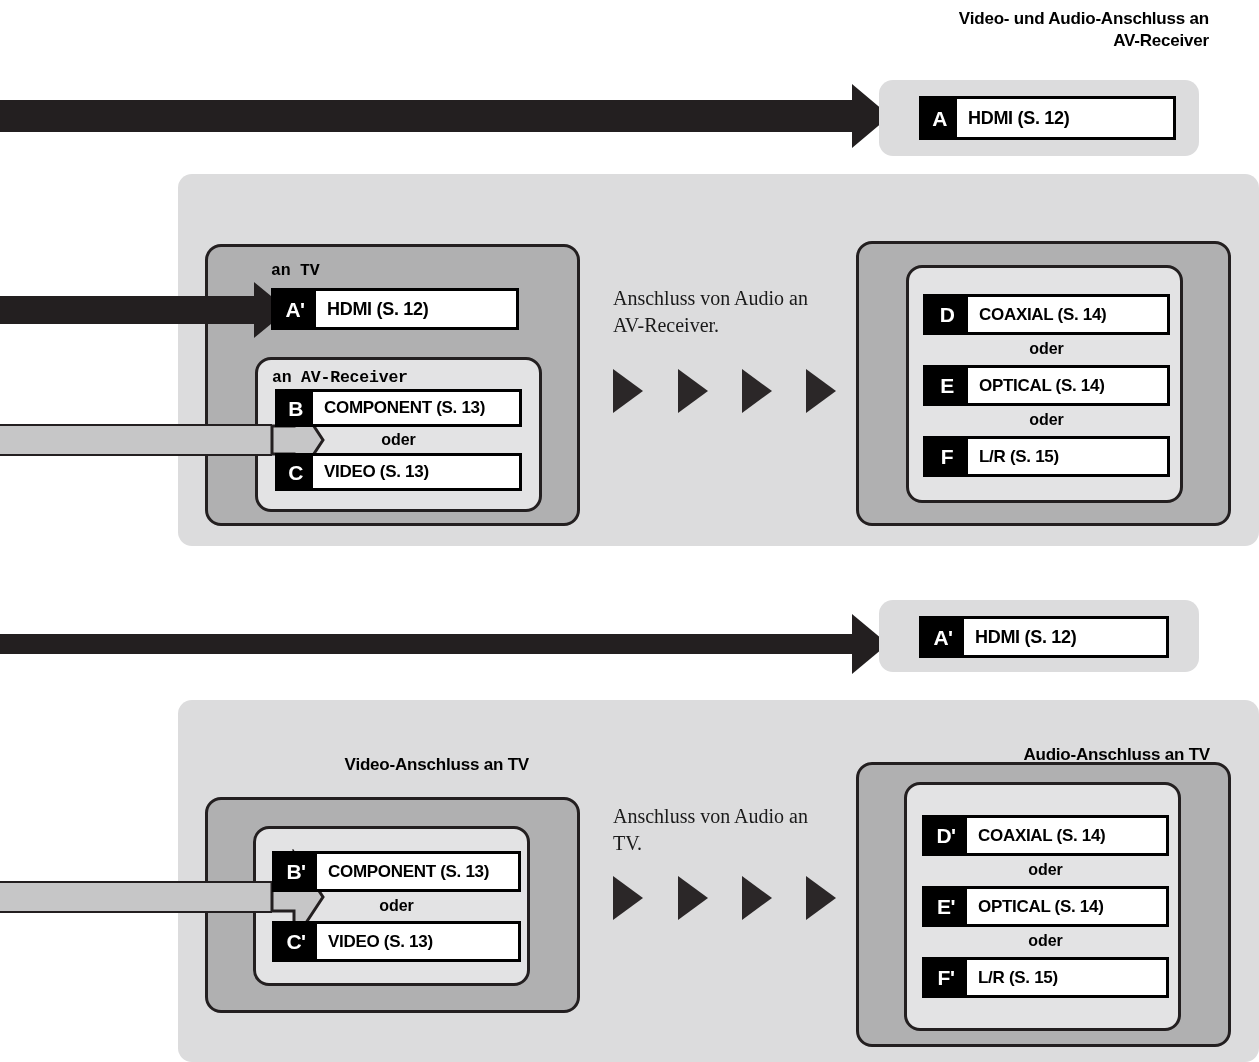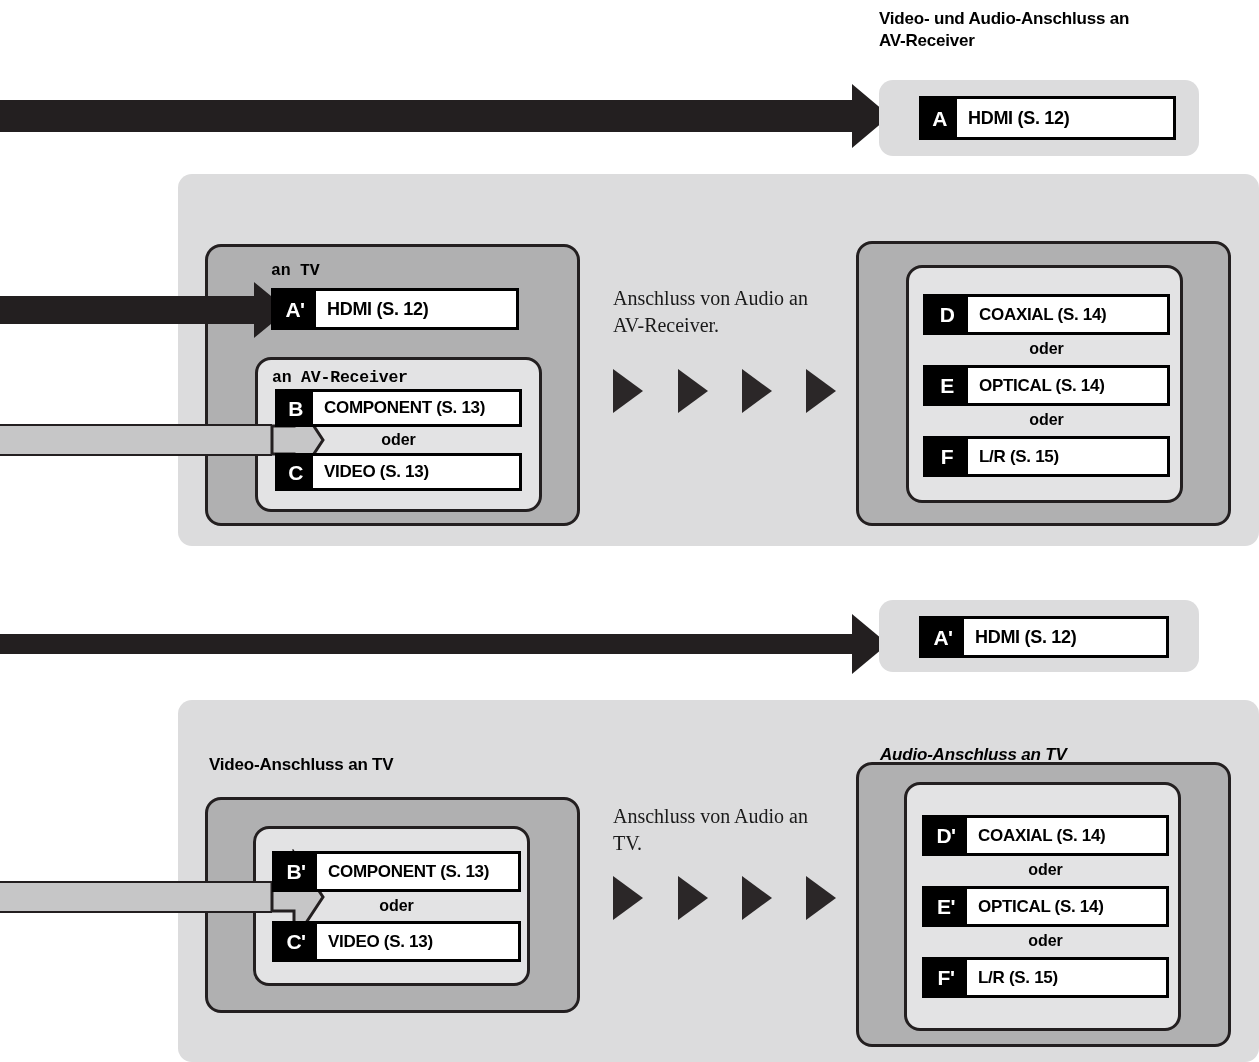--- a/index.html
+++ b/index.html
@@ -36,20 +36,21 @@
     box-sizing:border-box;
   }
   .sectitle{                   
     position:absolute;
     font-weight:bold;
     font-size:17px;
     color:#000;
     line-height:1.28;
     white-space:pre-line;
     letter-spacing:-0.2px;
+    text-align:right;
   }
   .boxlabel{                   
     position:absolute;
     font-weight:bold;
     font-size:16.5px;
     color:#000;
     letter-spacing:-0.2px;
     font-family:Liberation Mono, monospace;
   }
   .oder{
@@ -230,21 +231,21 @@
 
   <div class="optbar" style="left:919px; top:616px; width:250px; height:42px;">
     <div class="tag" style="width:42px;">A'</div>
     <div class="otext">HDMI (S. 12)</div>
   </div>
 
   <div class="panel" style="left:178px; top:700px; width:1081px; height:362px;"></div>
 
   <div class="sectitle" style="left:209px; top:754px; width:320px;">Video-Anschluss an TV</div>
 
-  <div class="sectitle" style="left:880px; top:744px; width:330px;font-style:italic;">Audio-Anschluss an TV</div>
+  <div class="sectitle" style="left:880px; top:744px; width:330px;">Audio-Anschluss an TV</div>
 
   <div class="midbox" style="left:205px; top:797px; width:375px; height:216px;"></div>
   <div class="lightbox" style="left:253px; top:826px; width:277px; height:160px;"></div>
 
   <div class="garrow-shaft" style="left:-4px; top:881px; width:276px; height:32px;"></div>
   <svg class="garrow-head" width="56" height="96" viewBox="0 0 56 96" style="left:270px; top:849px;">
     <polygon points="2,34 24,34 24,4 53,48 24,92 24,62 2,62" fill="#c6c6c7" stroke="#231f20" stroke-width="3" stroke-linejoin="miter"></polygon>
   </svg>
 
   <div class="optbar" style="left:272px; top:851px; width:249px; height:41px;">

